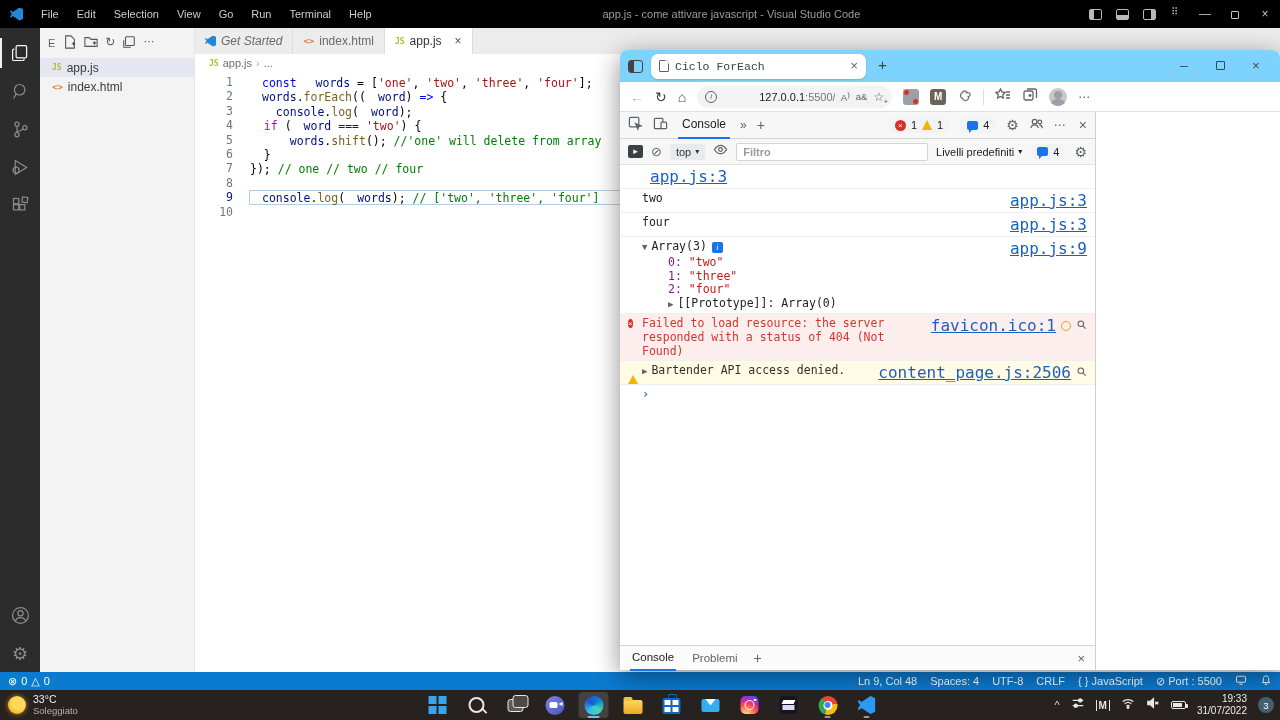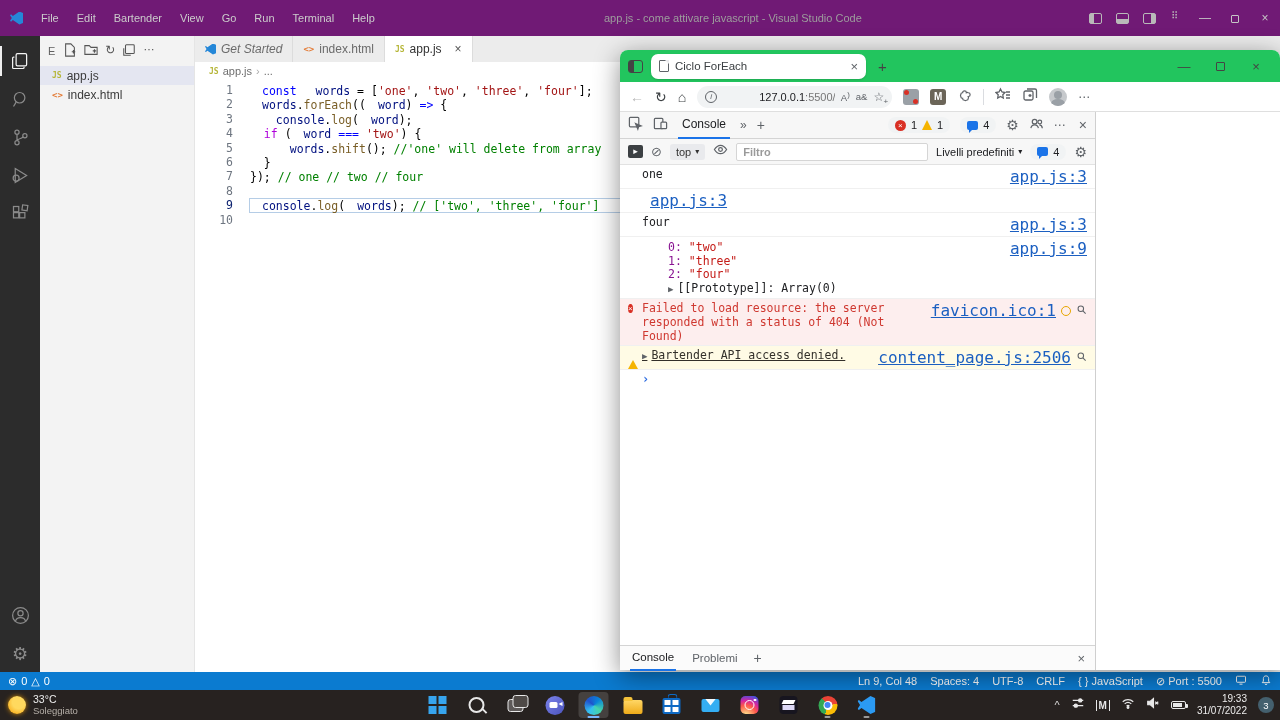--- a/index.html
+++ b/index.html
@@ -1,21 +1,21 @@
 <!DOCTYPE html>
 <html><head>
 <meta charset="utf-8">
 <style>
   * { margin:0; padding:0; box-sizing:border-box; }
   html,body { width:1280px; height:720px; overflow:hidden; background:#000; }
   .screen { position:relative; width:1280px; height:720px; font-family:"Liberation Sans",sans-serif; background:#fff; overflow:hidden; }
 
   
   .vscode { position:absolute; left:0; top:0; width:1280px; height:690px; display:flex; flex-direction:column; background:#fff; }
-  .vs-titlebar { height:36px; background:#701a75; display:flex; align-items:center; color:#cccccc; font-size:11px; flex:0 0 auto; }
+  .vs-titlebar { height:28px; background:#000000; display:flex; align-items:center; color:#cccccc; font-size:11px; flex:0 0 auto; }
   .vs-logo { width:13px; height:13px; margin:0 9px 0 10px; background:#2587d8; clip-path:polygon(72% 0,100% 12%,100% 88%,72% 100%,22% 66%,8% 78%,0 72%,14% 50%,0 28%,8% 22%,22% 34%); }
   .vs-menus { display:flex; gap:0; }
   .vs-menus span { padding:0 9px; cursor:default; }
   .vs-title { flex:1; text-align:center; color:#9d9d9d; font-size:11px; white-space:nowrap; overflow:hidden; }
   .vs-win-icons { display:flex; align-items:center; gap:0; color:#c5c5c5; }
   .vs-layout-ic { width:13px; height:11px; border:1px solid #b9b9b9; border-radius:2px; margin:0 7px; position:relative; }
   .vs-layout-ic.l::before { content:""; position:absolute; left:0; top:0; bottom:0; width:4px; background:#b9b9b9; }
   .vs-layout-ic.b::before { content:""; position:absolute; left:0; right:0; bottom:0; height:4px; background:#b9b9b9; }
   .vs-layout-ic.r::before { content:""; position:absolute; right:0; top:0; bottom:0; width:4px; background:#b9b9b9; }
   .vs-layout-ic.grid { border:none; width:13px; height:11px; }
@@ -62,21 +62,21 @@
   .ed-scroll { position:absolute; right:0; top:0; width:12px; bottom:0; background:#f3f3f3; }
   .ed-thumb { position:absolute; top:0; left:1px; width:10px; height:110px; background:#d9d9d9; }
 
   .statusbar { height:18px; background:#0b7bd0; color:#fff; font-size:11px; display:flex; align-items:center; padding:0 8px; flex:0 0 auto; }
   .st-left { display:flex; gap:4px; align-items:center; }
   .st-right { margin-left:auto; display:flex; gap:13px; align-items:center; white-space:nowrap; }
   .st-right svg { width:12px; height:12px; stroke:#fff; fill:none; stroke-width:1.3; }
 
   
   .browser { position:absolute; left:620px; top:50px; width:660px; height:620px; background:#fff; border-radius:8px 8px 0 0; box-shadow:0 6px 26px rgba(0,0,0,.45); display:flex; flex-direction:column; }
-  .br-titlebar { height:32px; background:#22c55e; border-radius:8px 8px 0 0; display:flex; align-items:center; padding:0 6px 0 8px; flex:0 0 auto; }
+  .br-titlebar { height:32px; background:#7dd3fc; border-radius:8px 8px 0 0; display:flex; align-items:center; padding:0 6px 0 8px; flex:0 0 auto;font-family:Liberation Mono, monospace; }
   .ws-icon { width:15px; height:13px; border:1.5px solid #444; border-radius:3px; position:relative; margin-right:8px; }
   .ws-icon::before { content:""; position:absolute; left:0; top:0; bottom:0; width:5px; background:#444; border-radius:1px 0 0 1px; }
   .br-tab { height:25px; background:#fff; border-radius:7px; display:flex; align-items:center; gap:6px; padding:0 8px; width:215px; font-size:11.5px; color:#3c4043; box-shadow:0 1px 2px rgba(0,0,0,.15); }
   .doc-ic { width:10px; height:12px; border:1.2px solid #5f6368; border-radius:1px; position:relative; }
   .doc-ic::before { content:""; position:absolute; right:-1px; top:-1px; border-style:solid; border-width:0 4px 4px 0; border-color:transparent #ebebee transparent transparent; }
   .br-tab-close { margin-left:auto; color:#5f6368; font-size:13px; }
   .br-newtab { font-size:15px; color:#444; margin-left:12px; }
   .br-winctl { margin-left:auto; display:flex; align-items:center; color:#444; }
   .br-winctl > div { width:36px; text-align:center; font-size:13px; }
   .br-restore-box { display:inline-block; width:9px; height:9px; border:1px solid #444; border-radius:1px; }
@@ -131,21 +131,21 @@
   .levels { font-size:11px; color:#202124; display:flex; gap:4px; align-items:center; white-space:nowrap; }
 
   .console-list { flex:1; background:#fff; overflow:hidden; font-family:"DejaVu Sans Mono",monospace; font-size:11.5px; color:#202124; }
   .crow { display:flex; padding:2px 8px 2px 8px; border-bottom:1px solid #f0f0f0; align-items:flex-start; }
   .crow .ric { width:14px; flex:0 0 auto; font-size:10px; line-height:13px; }
   .crow .msg { flex:1; line-height:14px; min-width:0; }
   .crow .loc { flex:0 0 auto; display:flex; gap:5px; align-items:center; margin-left:8px; }
   .crow a { color:#1b5fc1; text-decoration:underline; font-size:16px; white-space:nowrap; }
   .crow.error { background:#fdeeee; color:#cf3830; }
   .crow.error a { color:#1b5fc1; }
-  .crow.warn { background:#fffbe5; color:#33302a;text-decoration:underline; }
+  .crow.warn { background:#fffbe5; color:#33302a; }
   .err-badge { width:11px; height:11px; border-radius:50%; background:#d93025; color:#fff; font-size:8px; line-height:11px; text-align:center; font-family:"Liberation Sans",sans-serif; }
   .warn-badge { width:0; height:0; border-left:5px solid transparent; border-right:5px solid transparent; border-bottom:9px solid #f5b400; }
   .tri { color:#5f6368; font-size:9px; margin-right:4px; }
   .info-sq { display:inline-block; width:11px; height:11px; background:#1a73e8; border-radius:2px; color:#fff; font-size:8px; line-height:11px; text-align:center; font-style:italic; margin-left:5px; font-family:"Liberation Serif",serif; }
   .arr-children { margin-top:2px; }
   .arr-child { padding-left:26px; line-height:13.5px; }
   .k { color:#881391; } .k.bold { font-weight:bold; }
   .v-str { color:#c41a16; } .v-num { color:#1c00cf; } .v-proto { color:#202124; }
   .issue-ic { width:10px; height:10px; border-radius:50%; border:1.5px solid #e8a600; }
   .mag svg { width:11px; height:11px; stroke:#5f6368; fill:none; stroke-width:1.5; }
@@ -209,21 +209,21 @@
 <body>
 
 <div class="screen">
 
   <div class="vscode">
     <div class="vs-titlebar">
       <div class="vs-logo"></div>
       <div class="vs-menus" id="vs-menus">
           <span>File</span>
           <span>Edit</span>
-          <span>Bartender</span>
+          <span>Selection</span>
           <span>View</span>
           <span>Go</span>
           <span>Run</span>
           <span>Terminal</span>
           <span>Help</span>
         </div>
       <div class="vs-title">app.js - come attivare javascript - Visual Studio Code</div>
       <div class="vs-win-icons">
         <div class="vs-layout-ic l"></div>
         <div class="vs-layout-ic b"></div>
@@ -519,41 +519,42 @@
           <div class="badge-pill">
             <span class="chat-bub"></span>
             <span>4</span>
           </div>
           <span class="gear">⚙</span>
         </div>
 
         <div class="console-list" id="console-list">
             <div class="crow">
               <span class="ric"></span>
-              <span class="msg"><span>one</span></span>
               <span class="loc">
                 <a>app.js:3</a>
               </span>
             </div>
             <div class="crow">
               <span class="ric"></span>
+              <span class="msg"><span>two</span></span>
               <span class="loc">
                 <a>app.js:3</a>
               </span>
             </div>
             <div class="crow">
               <span class="ric"></span>
               <span class="msg"><span>four</span></span>
               <span class="loc">
                 <a>app.js:3</a>
               </span>
             </div>
             <div class="crow">
               <span class="ric"></span>
               <span class="msg">
+                <div><span class="tri">▼</span><span>Array(3)</span><span class="info-sq">i</span></div>
                 <div class="arr-children">
                   <div class="arr-child"><span class="k">0: </span><span class="v-str">"two"</span></div>
                   <div class="arr-child"><span class="k">1: </span><span class="v-str">"three"</span></div>
                   <div class="arr-child"><span class="k">2: </span><span class="v-str">"four"</span></div>
                   <div class="arr-child"><span class="tri">▶</span><span class="v-proto">[[Prototype]]: </span><span class="v-proto">Array(0)</span></div>
                 </div>
               </span>
               <span class="loc">
                 <a>app.js:9</a>
               </span>

